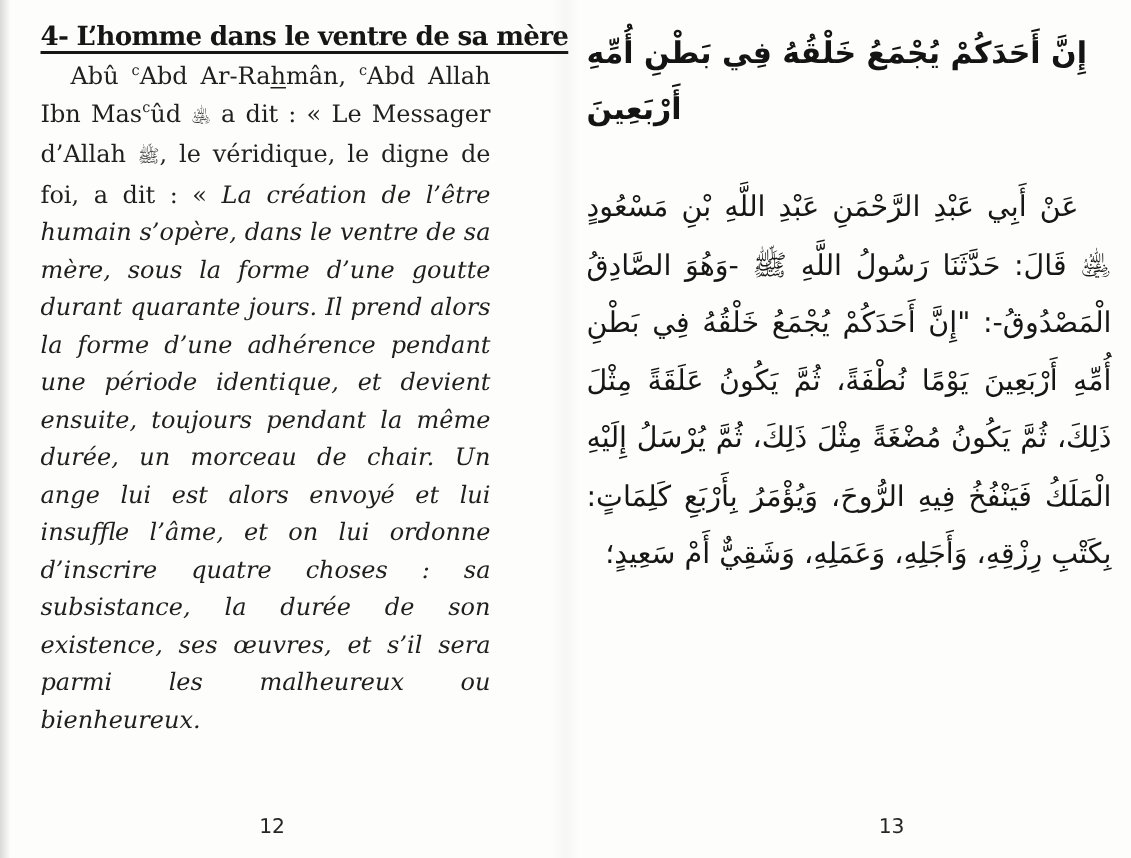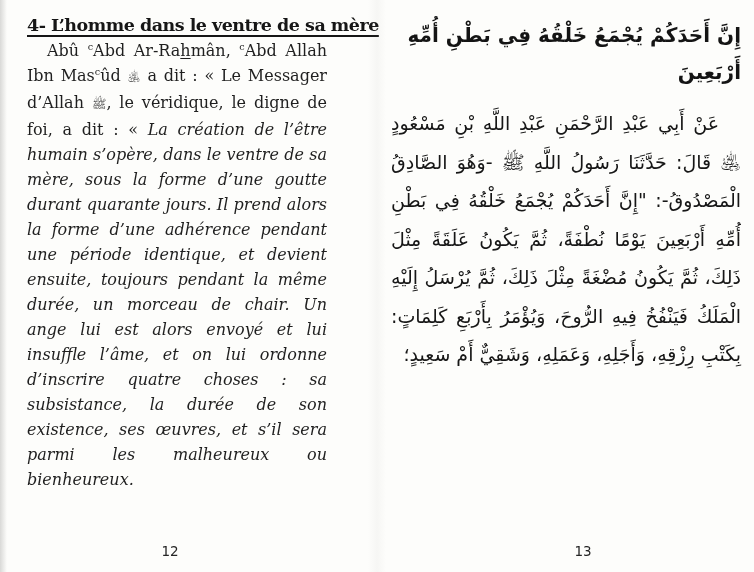--- a/index.html
+++ b/index.html
@@ -65,38 +65,38 @@
     font-size: 12px;
     unicode-bidi: isolate;
     color: #3a3a3a;
   }
 
   .ar-title {
     font-family: "DejaVu Sans", sans-serif;
     font-weight: bold;
     font-size: 20px;
     line-height: 37px;
-    text-align: right;
+    text-align: left;
     color: #141414;
     margin-top: 6px;
   }
   .ar-body {
-    margin: 13px 0 0 0;
+    margin: 28px 0 0 0;
     font-family: "DejaVu Sans", sans-serif;
     font-size: 19px;
     line-height: 38.5px;
     text-align: justify;
     text-indent: 22px;
     color: #161616;
   }
   .pagenum {
     position: absolute;
     bottom: 13px;
     width: 40px;
-    text-align: center;
+    text-align: right;
     font-family: "DejaVu Sans", sans-serif;
     font-size: 13.5px;
     color: #262626;
     direction: ltr;
     margin-top: 40px;
   }
   .pagenum-left  { left: 150px; }
   .pagenum-right { left: 186px; }
 </style>
 </head>

